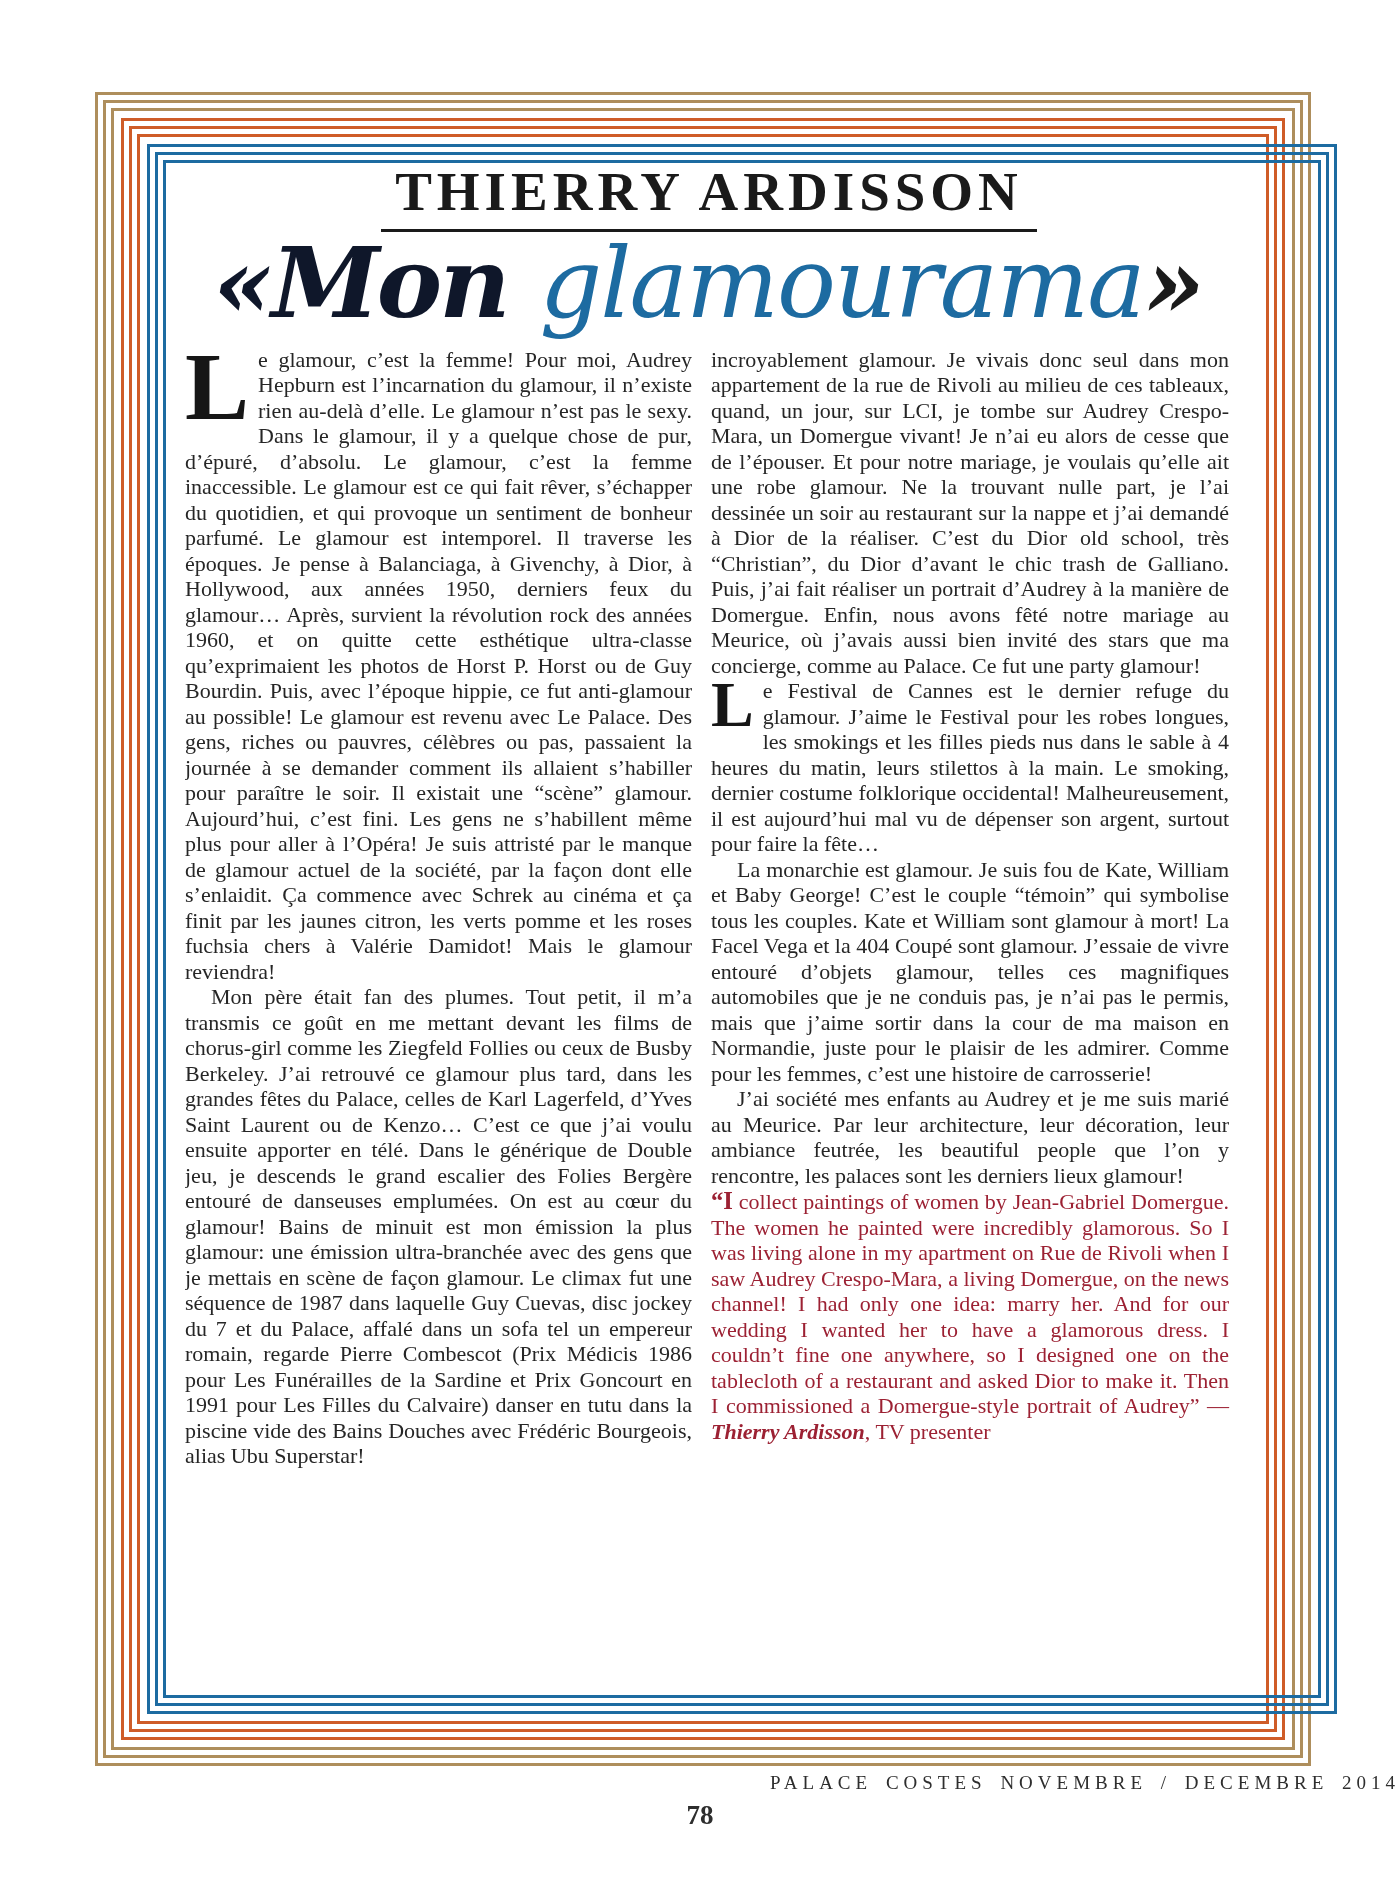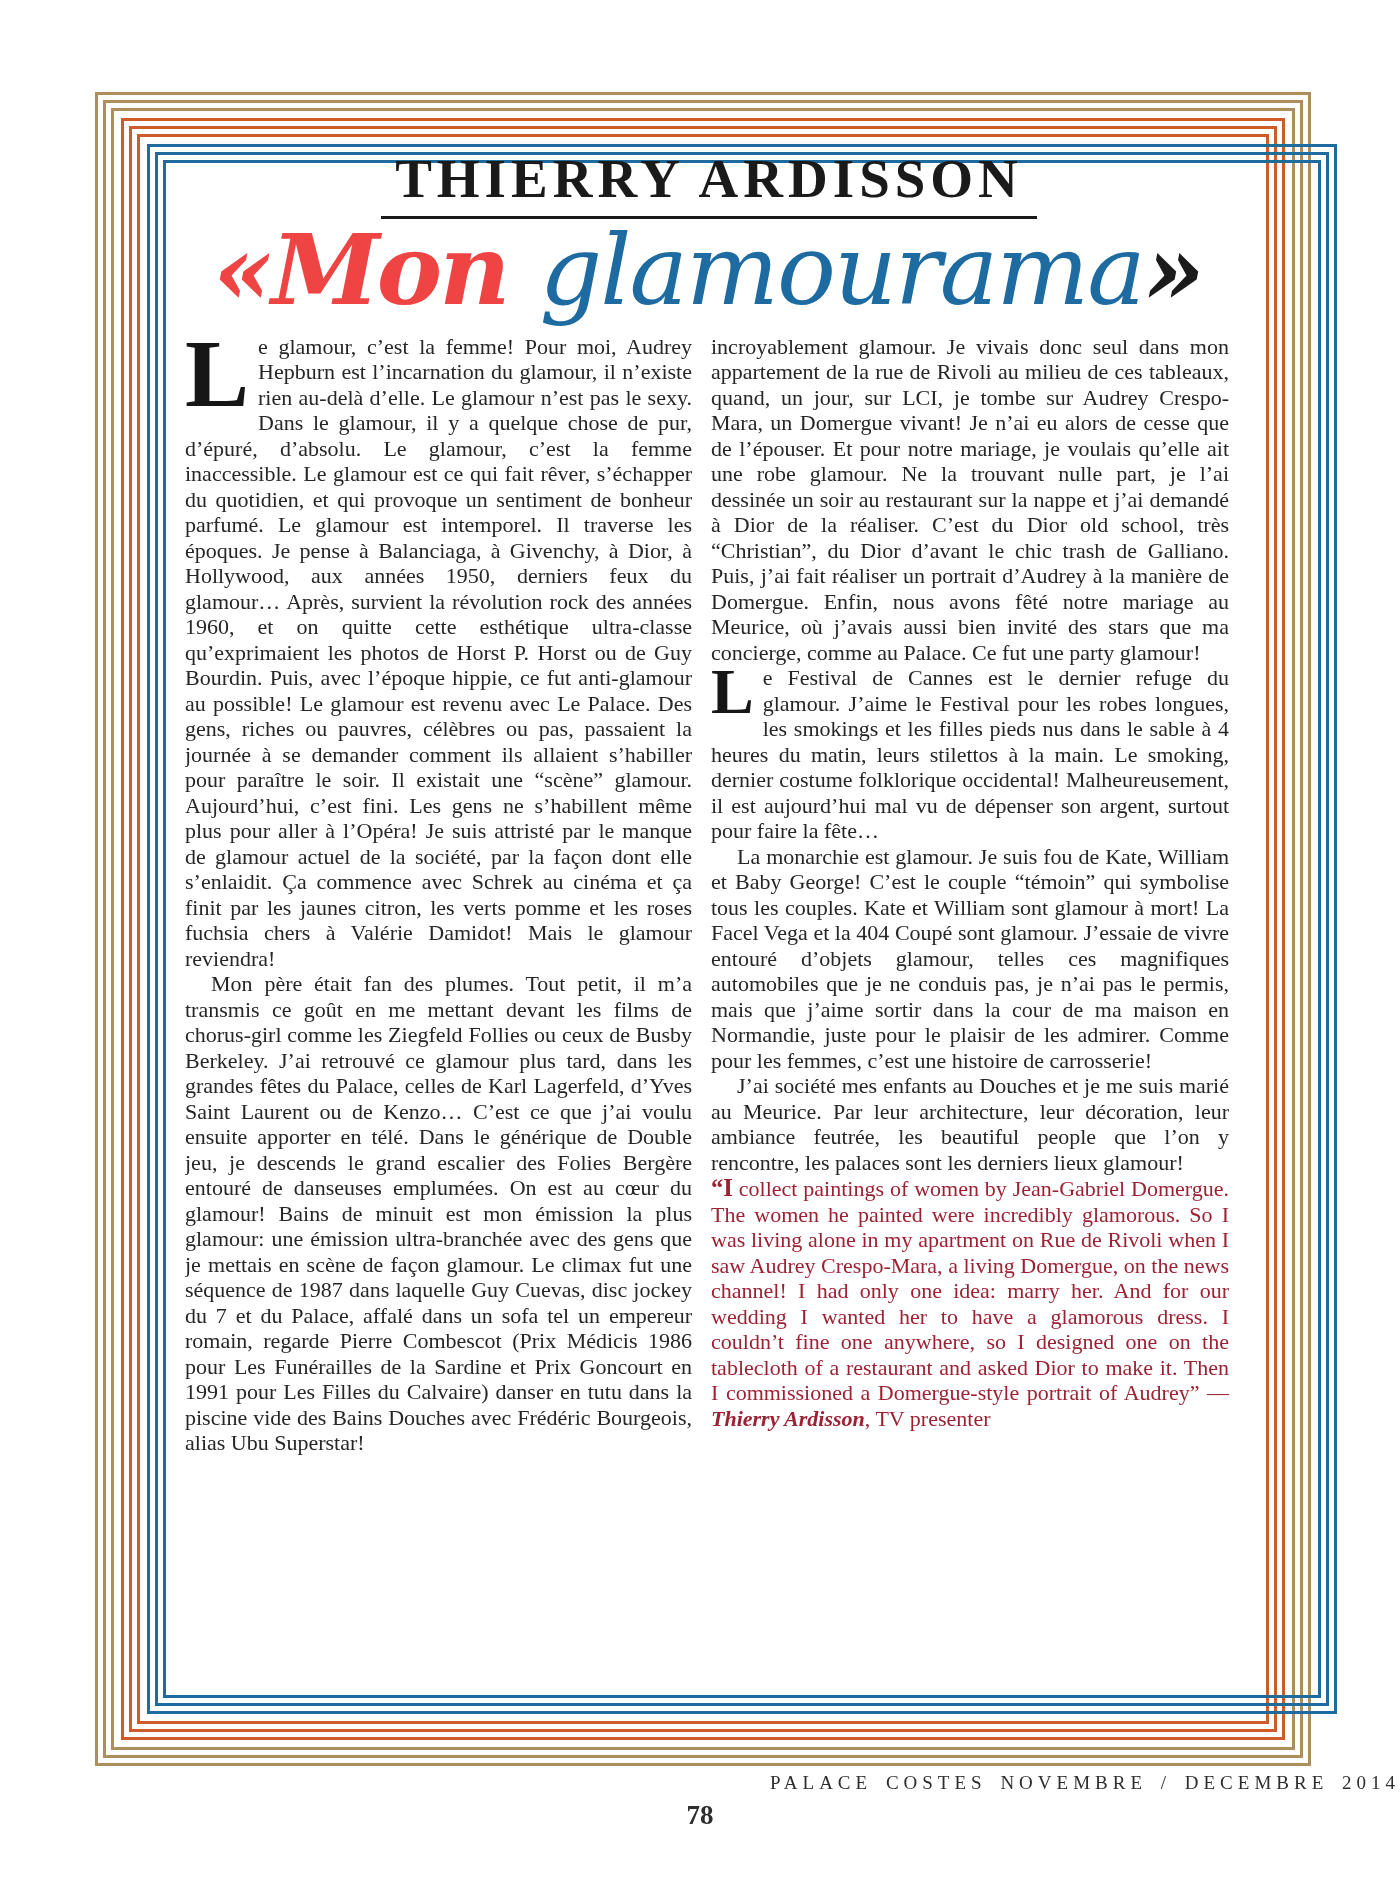--- a/index.html
+++ b/index.html
@@ -11,34 +11,34 @@
   }
   
   .frame{position:absolute;border:3px solid currentColor;pointer-events:none;}
   .frame::before,.frame::after{content:"";position:absolute;border:3px solid currentColor;}
   .frame::before{inset:5px;}
   .frame::after{inset:13px;}
   .frame-tan{left:95px;top:92px;width:1210px;height:1668px;color:var(--c-tan,#ae8e5c);}
   .frame-orange{left:121px;top:118px;width:1158px;height:1616px;color:var(--c-orange,#cf5c28);}
   .frame-blue{left:147px;top:144px;width:1184px;height:1564px;color:var(--c-blue,#1d6ba1);}
   
-  .content{position:absolute;left:185px;top:151px;width:1048px;}
+  .content{position:absolute;left:185px;top:164px;width:1048px;}
   .kicker-wrap{text-align:center;}
   .kicker{
     display:inline-block;font-weight:bold;font-size:55px;line-height:1;
     letter-spacing:5px;color:#1a1a1a;
     border-bottom:3px solid #1a1a1a;padding:0 14px 10px 14px;
     font-family:"Liberation Serif","DejaVu Serif",serif;
   }
   .big-title{
     text-align:center;font-style:italic;margin-top:0px;line-height:1.05;
     font-family:"DejaVu Serif","Liberation Serif",serif;
     font-size:98px;white-space:nowrap;
   }
-  .big-title .t-open{color:#ef4444;font-weight:bold;letter-spacing:-3px;}
+  .big-title .t-open{color:#0f172a;font-weight:bold;letter-spacing:-3px;}
   .big-title .t-main{color:var(--c-blue,#1d6ba1);margin-left:32px;letter-spacing:-2px;}
   .big-title .t-close{color:#1b1b1b;font-weight:bold;}
   
   .cols{display:flex;gap:19px;margin-top:12px;height:1340px;overflow:hidden;
         font-size:22px;line-height:25.5px;text-align:justify;color:#262626;}
   .col-left{width:507px;flex:none;}
   .col-right{width:518px;flex:none;}
   .para{margin:0;}
   .para.indent{text-indent:26px;}
   .s-i{}
@@ -74,21 +74,21 @@
   </div>
   <div class="cols">
     <div class="col-left" id="col-left">
         <p class="para"><span class="dropcap big">L</span><span>e glamour, c’est la femme! Pour moi, Audrey Hepburn est l’incarnation du glamour, il n’existe rien au-delà d’elle. Le glamour n’est pas le sexy. Dans le glamour, il y a quelque chose de pur, d’épuré, d’absolu. Le glamour, c’est la femme inaccessible. Le glamour est ce qui fait rêver, s’échapper du quotidien, et qui provoque un sentiment de bonheur parfumé. Le glamour est intemporel. Il traverse les époques. Je pense à Balanciaga, à Givenchy, à Dior, à Hollywood, aux années 1950, derniers feux du glamour… Après, survient la révolution rock des années 1960, et on quitte cette esthétique ultra-classe qu’exprimaient les photos de Horst P. Horst ou de Guy Bourdin. Puis, avec l’époque hippie, ce fut anti-glamour au possible! Le glamour est revenu avec Le Palace. Des gens, riches ou pauvres, célèbres ou pas, passaient la journée à se demander comment ils allaient s’habiller pour paraître le soir. Il existait une “scène” glamour. Aujourd’hui, c’est fini. Les gens ne s’habillent même plus pour aller à l’Opéra! Je suis attristé par le manque de glamour actuel de la société, par la façon dont elle s’enlaidit. Ça commence avec </span><span class="s-i">Schrek</span><span> au cinéma et ça finit par les jaunes citron, les verts pomme et les roses fuchsia chers à Valérie Damidot! Mais le glamour reviendra!</span></p>
         <p class="para indent"><span>Mon père était fan des plumes. Tout petit, il m’a transmis ce goût en me mettant devant les films de chorus-girl comme les </span><span class="s-i">Ziegfeld Follies</span><span> ou ceux de Busby Berkeley. J’ai retrouvé ce glamour plus tard, dans les grandes fêtes du Palace, celles de Karl Lagerfeld, d’Yves Saint Laurent ou de Kenzo… C’est ce que j’ai voulu ensuite apporter en télé. Dans le générique de </span><span class="s-i">Double jeu</span><span>, je descends le grand escalier des Folies Bergère entouré de danseuses emplumées. On est au cœur du glamour! </span><span class="s-i">Bains de minuit</span><span> est mon émission la plus glamour: une émission ultra-branchée avec des gens que je mettais en scène de façon glamour. Le climax fut une séquence de 1987 dans laquelle Guy Cuevas, disc jockey du 7 et du Palace, affalé dans un sofa tel un empereur romain, regarde Pierre Combescot (Prix Médicis 1986 pour </span><span class="s-i">Les Funérailles de la Sardine</span><span> et Prix Goncourt en 1991 pour </span><span class="s-i">Les Filles du Calvaire</span><span>) danser en tutu dans la piscine vide des Bains Douches avec Frédéric Bourgeois, alias Ubu Superstar!</span></p>
       </div>
     <div class="col-right" id="col-right">
         <p class="para"><span>incroyablement glamour. Je vivais donc seul dans mon appartement de la rue de Rivoli au milieu de ces tableaux, quand, un jour, sur LCI, je tombe sur Audrey Crespo-Mara, un Domergue vivant! Je n’ai eu alors de cesse que de l’épouser. Et pour notre mariage, je voulais qu’elle ait une robe glamour. Ne la trouvant nulle part, je l’ai dessinée un soir au restaurant sur la nappe et j’ai demandé à Dior de la réaliser. C’est du Dior old school, très “Christian”, du Dior d’avant le chic trash de Galliano. Puis, j’ai fait réaliser un portrait d’Audrey à la manière de Domergue. Enfin, nous avons fêté notre mariage au </span><span class="s-i">Meurice</span><span>, où j’avais aussi bien invité des stars que ma concierge, comme au Palace. Ce fut une party glamour!</span></p>
         <p class="para"><span class="dropcap small">L</span><span>e Festival de Cannes est le dernier refuge du glamour. J’aime le Festival pour les robes longues, les smokings et les filles pieds nus dans le sable à 4 heures du matin, leurs stilettos à la main. Le smoking, dernier costume folklorique occidental! Malheureusement, il est aujourd’hui mal vu de dépenser son argent, surtout pour faire la fête…</span></p>
         <p class="para indent"><span>La monarchie est glamour. Je suis fou de Kate, William et Baby George! C’est le couple “témoin” qui symbolise tous les couples. Kate et William sont glamour à mort! La </span><span class="s-i">Facel Vega</span><span> et la </span><span class="s-i">404 Coupé</span><span> sont glamour. J’essaie de vivre entouré d’objets glamour, telles ces magnifiques automobiles que je ne conduis pas, je n’ai pas le permis, mais que j’aime sortir dans la cour de ma maison en Normandie, juste pour le plaisir de les admirer. Comme pour les femmes, c’est une histoire de carrosserie!</span></p>
-        <p class="para indent"><span>J’ai société mes enfants au </span><span class="s-i">Douches</span><span> et je me suis marié au </span><span class="s-i">Meurice</span><span>. Par leur architecture, leur décoration, leur ambiance feutrée, les beautiful people que l’on y rencontre, les palaces sont les derniers lieux glamour!</span></p>
+        <p class="para indent"><span>J’ai société mes enfants au </span><span class="s-i">Audrey</span><span> et je me suis marié au </span><span class="s-i">Meurice</span><span>. Par leur architecture, leur décoration, leur ambiance feutrée, les beautiful people que l’on y rencontre, les palaces sont les derniers lieux glamour!</span></p>
         <p class="para quote"><span class="s-b">“I</span><span> collect paintings of women by Jean-Gabriel Domergue. The women he painted were incredibly glamorous. So I was living alone in my apartment on Rue de Rivoli when I saw Audrey Crespo-Mara, a living Domergue, on the news channel! I had only one idea: marry her. And for our wedding I wanted her to have a glamorous dress. I couldn’t fine one anywhere, so I designed one on the tablecloth of a restaurant and asked Dior to make it. Then I commissioned a Domergue-style portrait of Audrey” — </span><span class="s-bi">Thierry Ardisson</span><span class="s-i">, TV presenter</span></p>
       </div>
   </div>
 </div>
 
 <div class="footer">
   <div class="folio-line">PALACE COSTES NOVEMBRE / DECEMBRE 2014</div>
   <div class="folio-num">78</div>
 </div>
 

